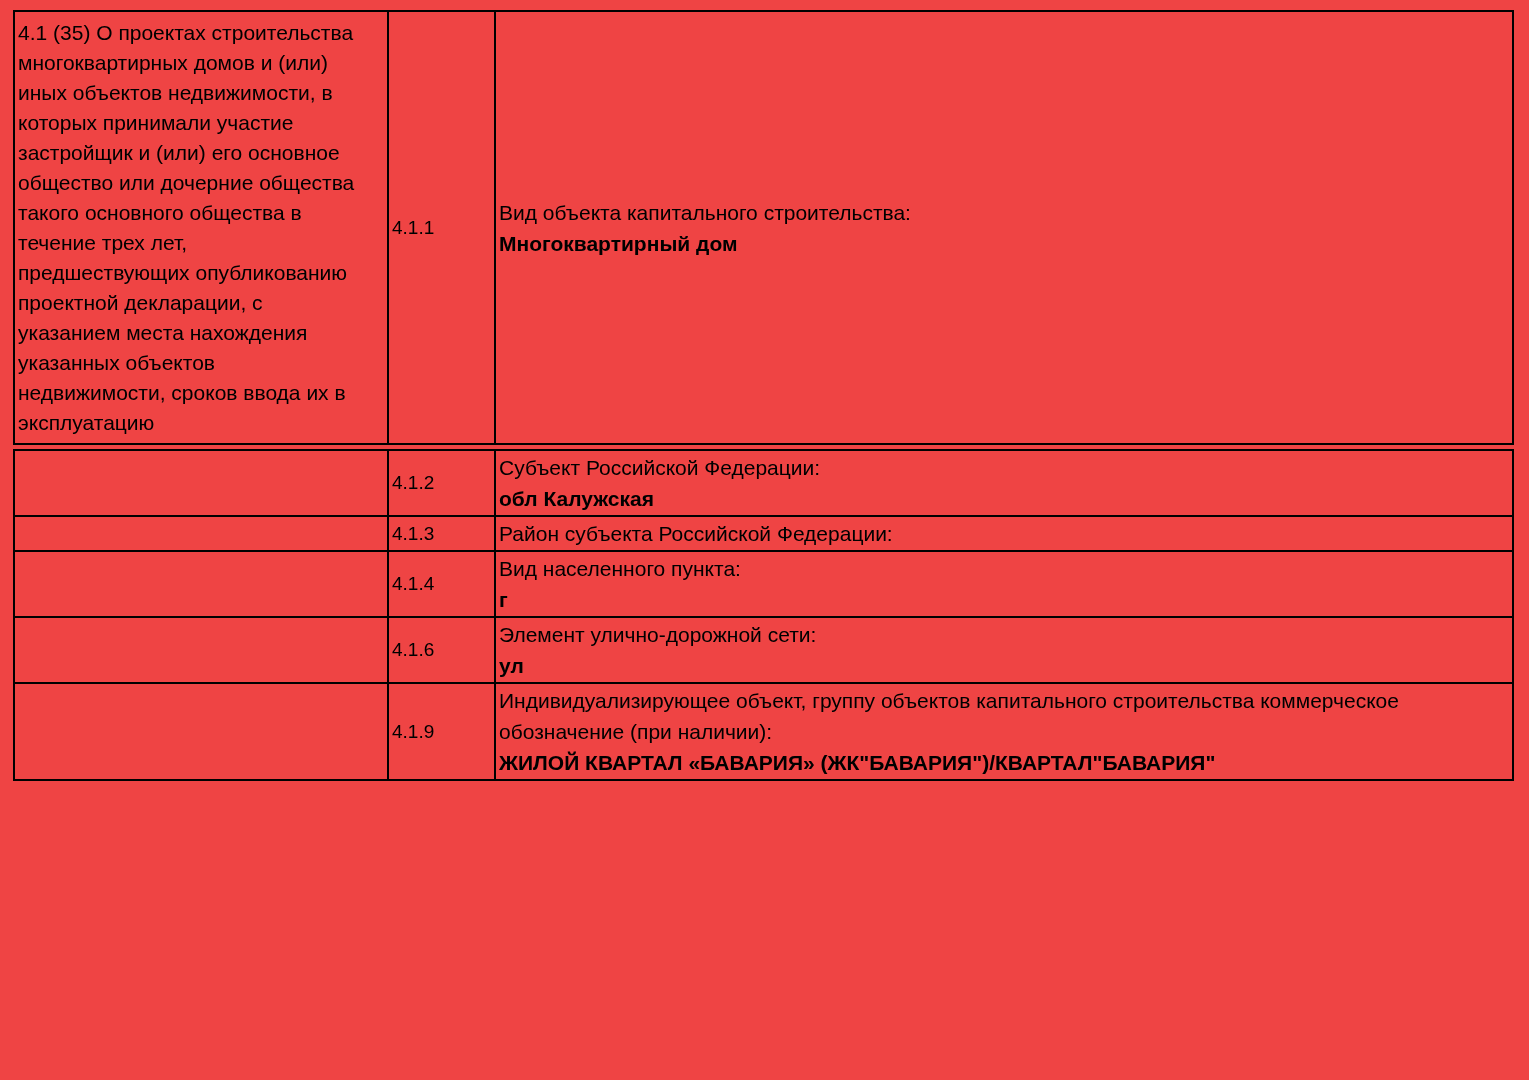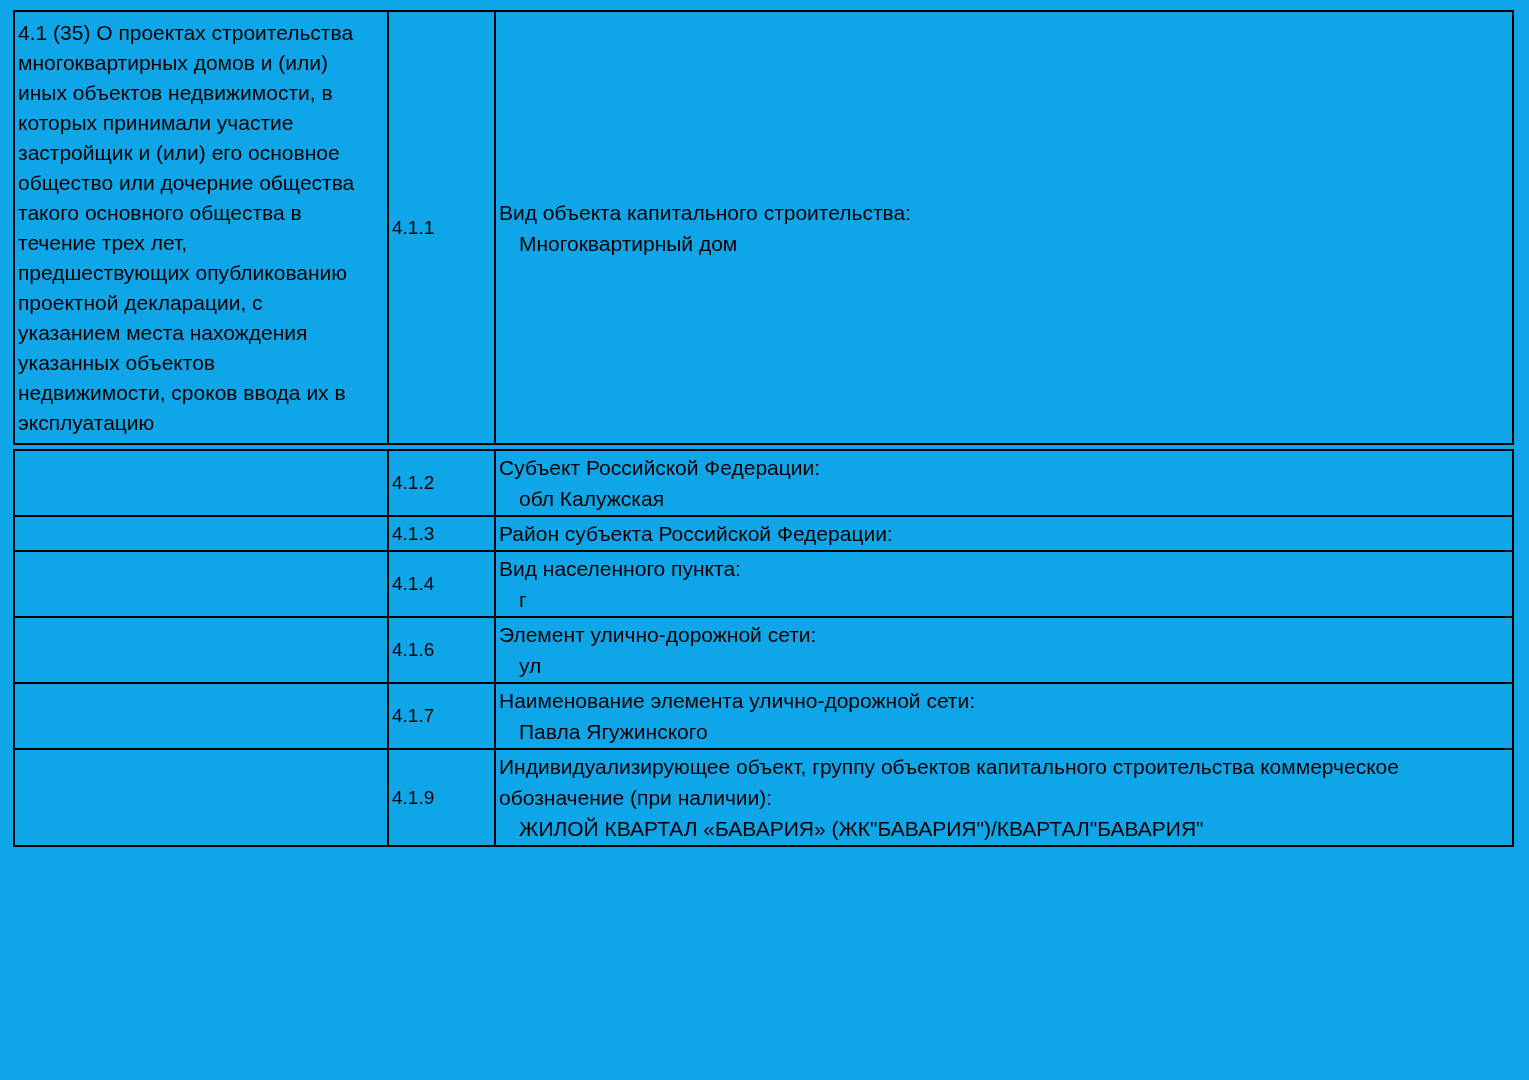--- a/index.html
+++ b/index.html
@@ -7,21 +7,21 @@
     padding: 0;
     background: #ffffff;
     color: #000000;
     font-family: "Liberation Sans", "DejaVu Sans", sans-serif;
   }
   .page {
     width: 1529px;
     height: 1080px;
     box-sizing: border-box;
     padding: 10px 0 0 13px;
-    background: #0ea5e9;
+    background: #ef4444;
   }
   table.tbl {
     border-collapse: collapse;
     table-layout: fixed;
     width: 1499px;
   }
   table.tbl td {
     border: 2px solid #000000;
     padding: 1px 3px;
     vertical-align: middle;
@@ -44,21 +44,21 @@
     font-size: 19px;
     padding-left: 5px;
   }
   td.content-cell {
     font-size: 21px;
     line-height: 31px;
     padding-left: 3px;
   }
   .field-label { font-weight: normal; }
   .field-value { font-weight: normal; }
-  .field-value b { font-weight: normal; margin-left: 20px; }
+  .field-value b { font-weight: bold; }
 
   
   tr.r-two td   { height: 60px; }
   tr.r-one td   { height: 29px; }
   tr.r-three td { height: 91px; }
 </style>
 </head>
 <body>
 
 <div class="page">
@@ -114,28 +114,20 @@
           </td>
         </tr>
         <tr class="r-two">
           <td></td>
           <td class="num-cell">4.1.6</td>
           <td class="content-cell">
             <div class="field-label">Элемент улично-дорожной сети:</div>
             <div class="field-value"><span></span><b>ул</b></div>
           </td>
         </tr>
-        <tr class="r-two">
-          <td></td>
-          <td class="num-cell">4.1.7</td>
-          <td class="content-cell">
-            <div class="field-label">Наименование элемента улично-дорожной сети:</div>
-            <div class="field-value"><span></span><b>Павла Ягужинского</b></div>
-          </td>
-        </tr>
         <tr class="r-three">
           <td></td>
           <td class="num-cell">4.1.9</td>
           <td class="content-cell">
             <div class="field-label">Индивидуализирующее объект, группу объектов капитального строительства коммерческое обозначение (при наличии):</div>
             <div class="field-value"><span></span><b>ЖИЛОЙ КВАРТАЛ «БАВАРИЯ» (ЖК"БАВАРИЯ")/КВАРТАЛ"БАВАРИЯ"</b></div>
           </td>
         </tr>
       </tbody>
   </table>

